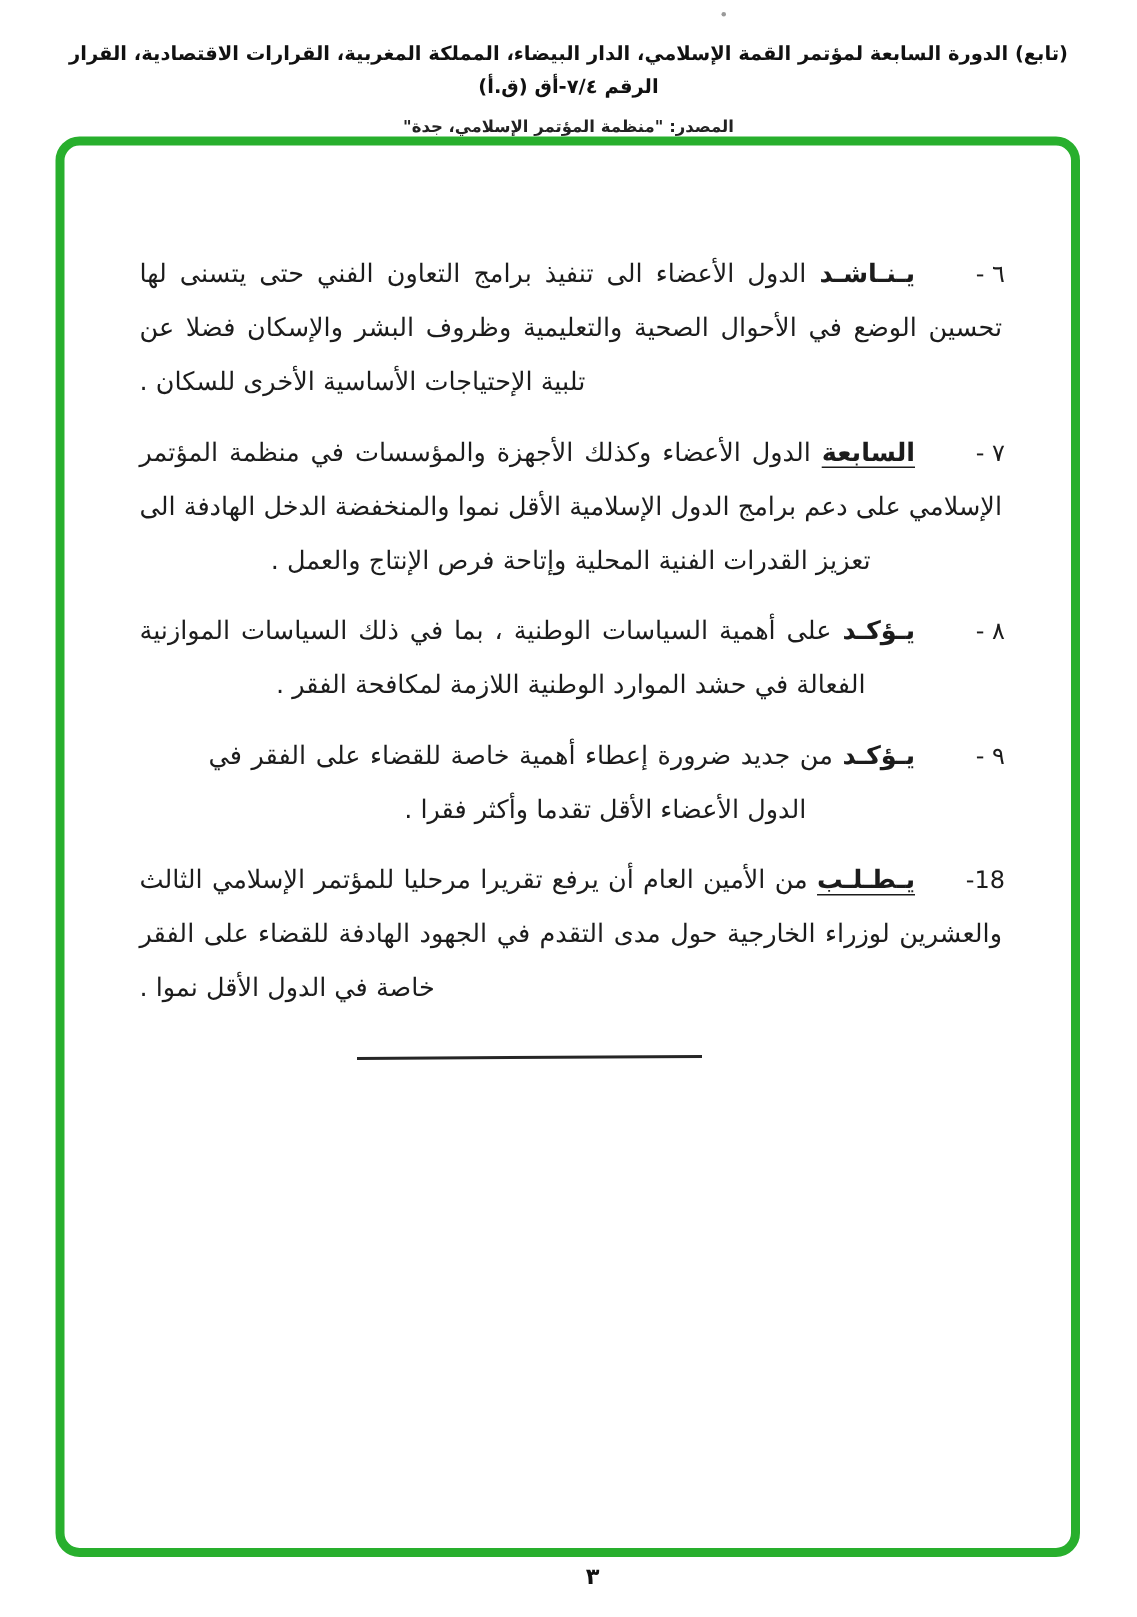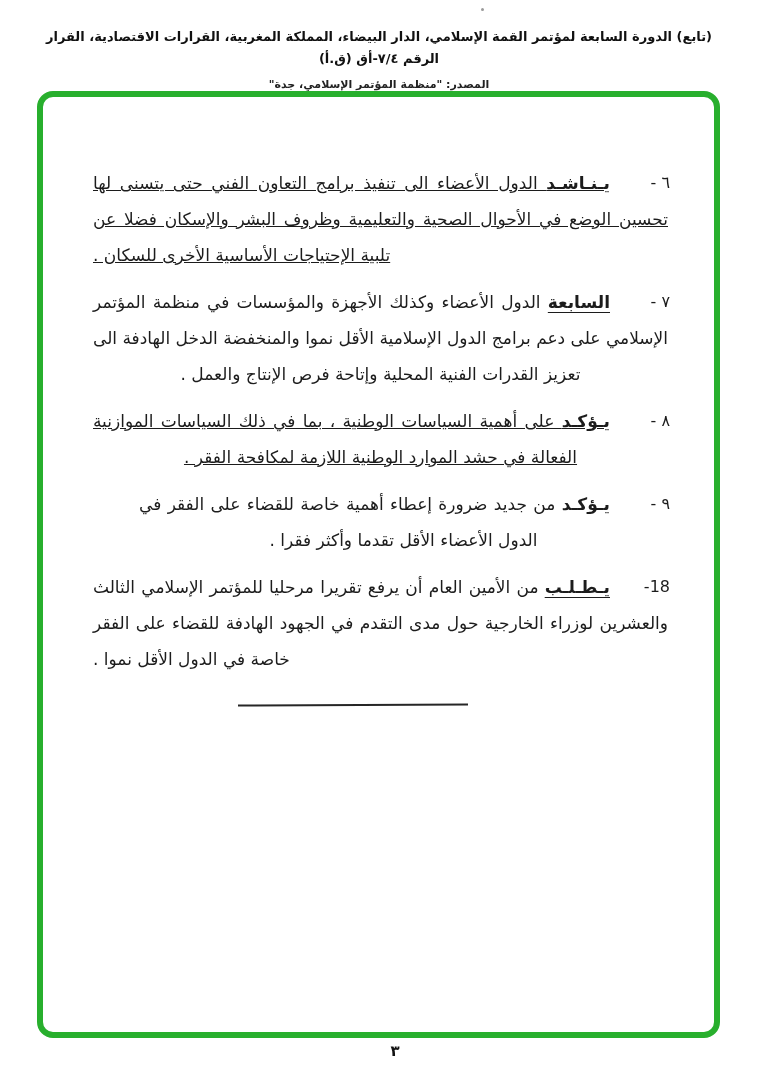--- a/index.html
+++ b/index.html
@@ -70,31 +70,31 @@
   <div class="header-line1">(تابع) الدورة السابعة لمؤتمر القمة الإسلامي، الدار البيضاء، المملكة المغربية، القرارات الاقتصادية، القرار الرقم ٧/٤-أق (ق.أ)</div>
   <div class="header-line2">المصدر:  "منظمة المؤتمر الإسلامي، جدة"</div>
 </div>
 
 <div class="frame"></div>
 
 <div class="content">
   <div>
   <div class="para">
     <span class="num">٦ -</span>
-    <div class="ptext" style="text-align-last: left; text-decoration: underline;"><span class="kw">يـنـاشـد</span> الدول الأعضاء الى تنفيذ برامج التعاون الفني حتى يتسنى لها تحسين الوضع في الأحوال الصحية والتعليمية وظروف البشر والإسكان فضلا عن تلبية الإحتياجات الأساسية الأخرى للسكان .</div>
+    <div class="ptext" style="text-align-last: left;"><span class="kw">يـنـاشـد</span> الدول الأعضاء الى تنفيذ برامج التعاون الفني حتى يتسنى لها تحسين الوضع في الأحوال الصحية والتعليمية وظروف البشر والإسكان فضلا عن تلبية الإحتياجات الأساسية الأخرى للسكان .</div>
   </div>
 
   <div class="para">
     <span class="num">٧ -</span>
     <div class="ptext" style="text-align-last: center;"><span class="kw u">السابعة</span> الدول الأعضاء وكذلك الأجهزة والمؤسسات في منظمة المؤتمر الإسلامي على دعم برامج الدول الإسلامية الأقل نموا والمنخفضة الدخل الهادفة الى تعزيز القدرات الفنية المحلية وإتاحة فرص الإنتاج والعمل .</div>
   </div>
 
   <div class="para">
     <span class="num">٨ -</span>
-    <div class="ptext" style="text-align-last: center; text-decoration: underline;"><span class="kw">يـؤكـد</span> على أهمية السياسات الوطنية ، بما في ذلك السياسات الموازنية الفعالة في حشد الموارد الوطنية اللازمة لمكافحة الفقر .</div>
+    <div class="ptext" style="text-align-last: center;"><span class="kw">يـؤكـد</span> على أهمية السياسات الوطنية ، بما في ذلك السياسات الموازنية الفعالة في حشد الموارد الوطنية اللازمة لمكافحة الفقر .</div>
   </div>
 
   <div class="para">
     <span class="num">٩ -</span>
     <div class="ptext" style="text-align-last: center; margin-left: 46px;"><span class="kw">يـؤكـد</span> من جديد ضرورة إعطاء أهمية خاصة للقضاء على الفقر في الدول الأعضاء الأقل تقدما وأكثر فقرا .</div>
   </div>
 
   <div class="para">
     <span class="num">18-</span>
     <div class="ptext" style="text-align-last: left;"><span class="kw u">يـطـلـب</span> من الأمين العام أن يرفع تقريرا مرحليا للمؤتمر الإسلامي الثالث والعشرين لوزراء الخارجية حول مدى التقدم في الجهود الهادفة للقضاء على الفقر خاصة في الدول الأقل نموا .</div>

